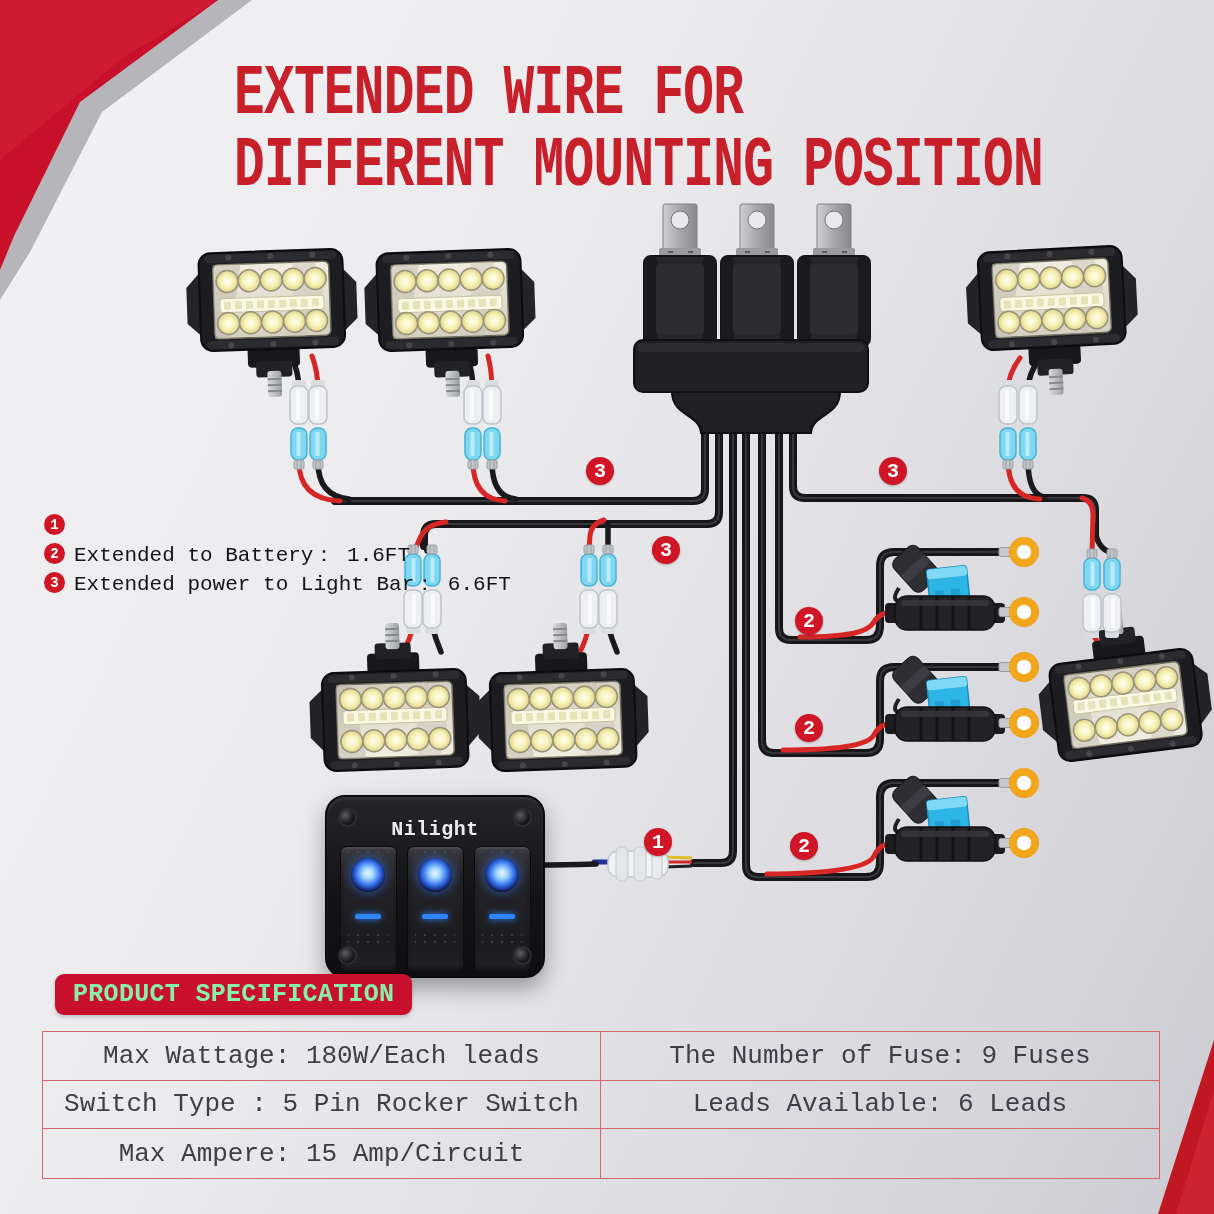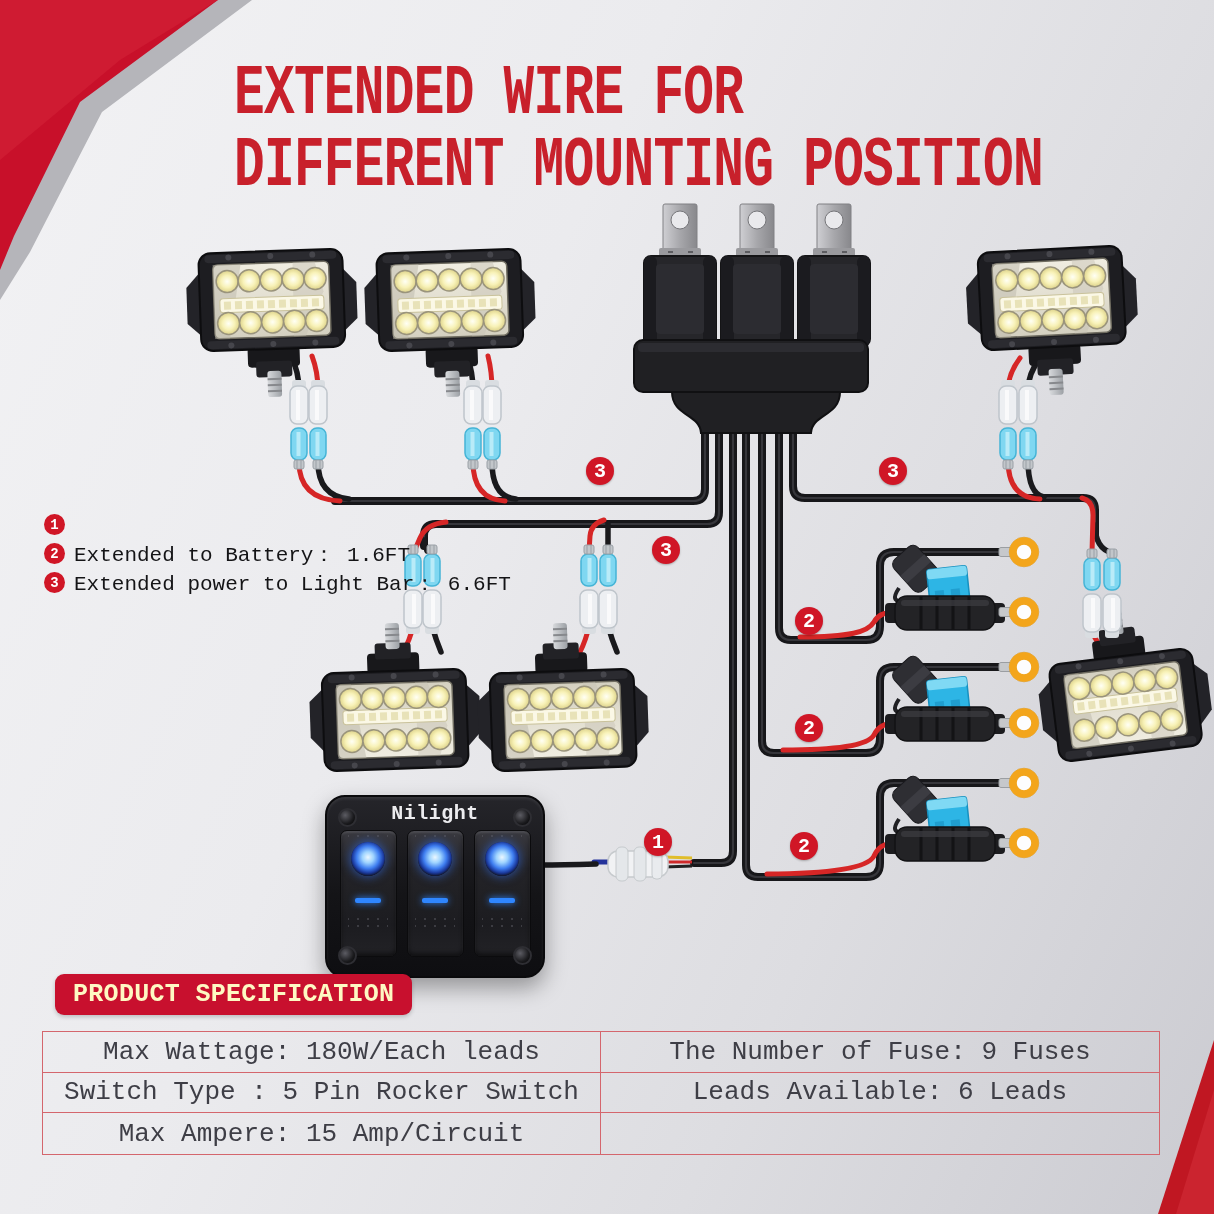--- a/index.html
+++ b/index.html
@@ -32,39 +32,39 @@
     margin-right:9px;flex:0 0 21px;}
   .legend-text{font-size:21px;color:#141416;white-space:nowrap;}
   
   .switch-panel{position:absolute;left:325px;top:795px;width:220px;height:183px;z-index:2;
     background:linear-gradient(180deg,#25252a,#141417 55%,#0e0e11);
     border:2px solid #0a0a0c;border-radius:20px;box-sizing:border-box;
     box-shadow:0 10px 22px rgba(0,0,0,.35), inset 0 2px 3px rgba(255,255,255,.09);}
   .screw{position:absolute;width:15px;height:15px;border-radius:50%;
     background:radial-gradient(circle at 35% 35%,#5c5c63,#1b1b1e 60%,#000);
     border:2px solid #2e2e33;}
-  .brand{text-align:center;margin-top:5px;color:#ececef;font-size:20px;font-weight:bold;letter-spacing:.5px;}
+  .brand{text-align:center;margin-top:21px;color:#ececef;font-size:20px;font-weight:bold;letter-spacing:.5px;}
   .rockers{display:flex;justify-content:center;gap:10px;margin-top:5px;}
   .rocker{width:57px;height:127px;border-radius:7px;border:1px solid #0b0b0d;box-sizing:border-box;
     background:linear-gradient(180deg,#3a3a40,#242428 30%,#1c1c20 75%,#222226);
     box-shadow:inset 0 2px 2px rgba(255,255,255,.1), inset 0 -3px 4px rgba(0,0,0,.5);}
   .pinrow{width:40px;height:4px;margin:3px auto 0;
     background-image:radial-gradient(#5a5a62 1.2px, transparent 1.5px);
     background-size:10px 4px;background-position:center;}
   .glow{width:34px;height:34px;border-radius:50%;margin:4px auto 0;
     background:radial-gradient(circle at 50% 45%,#eaf7ff 0%,#9fd4ff 22%,#3e7df0 45%,#1b3a9e 62%,#10142a 74%,rgba(16,20,42,0) 78%);
     box-shadow:0 0 10px 1px rgba(50,115,255,.55);}
   .bluebar{width:26px;height:5px;border-radius:2px;background:#2f86ff;margin:22px auto 0;
     box-shadow:0 0 7px #2f86ff;}
   .rocker .pinrow.bottom{margin-top:14px;}
   
   .spec-pill{position:absolute;left:55px;top:974px;height:41px;line-height:41px;z-index:2;
-    background:#c8102e;color:#fef9c3;border-radius:9px;padding:0 18px;
+    background:#c8102e;color:#86efac;border-radius:9px;padding:0 18px;
     font-size:25px;font-weight:bold;letter-spacing:.3px;box-shadow:0 2px 4px rgba(0,0,0,.2);}
-  .spec-table{position:absolute;left:42px;top:1031px;width:1118px;height:124px;z-index:2;
+  .spec-table{position:absolute;left:42px;top:1031px;width:1118px;height:148px;z-index:2;
     display:grid;grid-template-columns:1fr 1fr;grid-template-rows:1fr 1fr 1fr;
     border:1px solid #d4666d;box-sizing:border-box;}
   .spec-cell{display:flex;align-items:center;justify-content:center;
     font-size:26px;color:#3e3e46;border-right:1px solid #d4666d;border-bottom:1px solid #d4666d;
     white-space:nowrap;}
   .spec-cell:nth-child(2n){border-right:none;}
   .spec-cell:nth-child(5),.spec-cell:nth-child(6){border-bottom:none;}
 </style>
 </head>
 <body>

